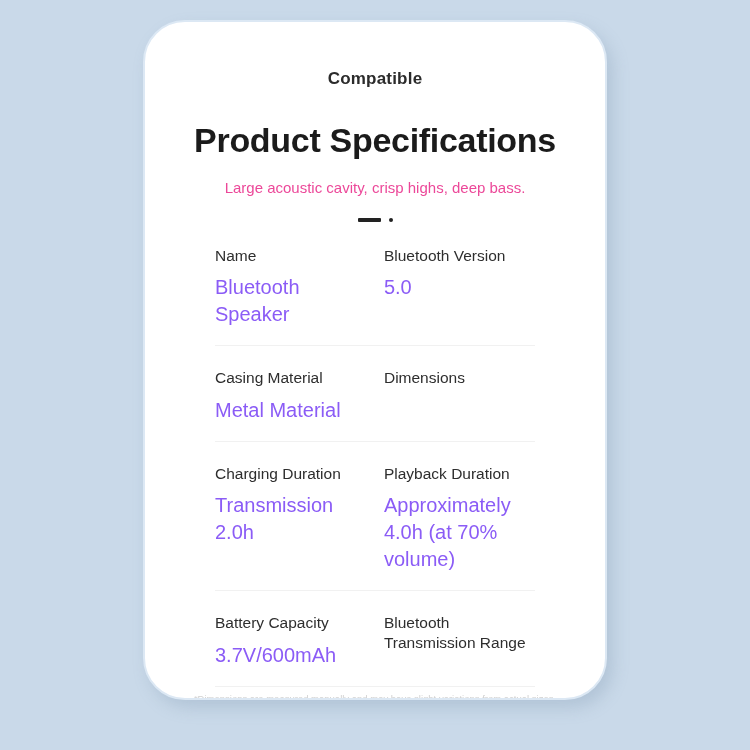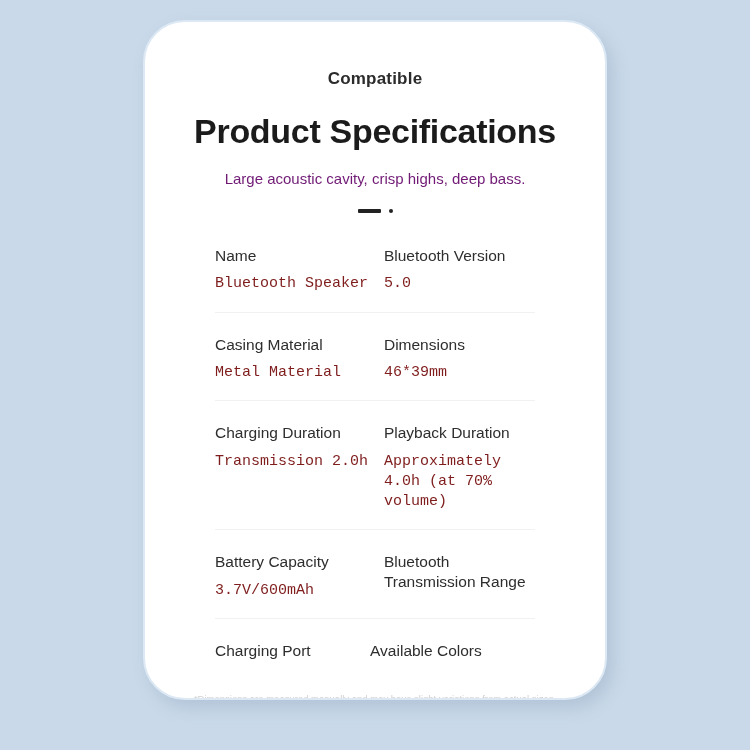--- a/index.html
+++ b/index.html
@@ -42,31 +42,31 @@
     padding-top: 48px;
   }
   .eyebrow {
     font-size: 17px;
     font-weight: bold;
     color: #2b2b2b;
     letter-spacing: 0.2px;
     line-height: 1;
   }
   .title {
-    margin-top: 27px;
+    margin-top: 36px;
     font-size: 34px;
     font-weight: bold;
     color: #1b1b1b;
     letter-spacing: -0.3px;
     line-height: 1;
   }
   .subtitle {
     margin-top: 22px;
     font-size: 15px;
-    color: #701a75;
+    color: #ec4899;
     line-height: 1;
   }
 
   .ornament {
     margin-top: 20px;
     display: flex;
     align-items: center;
     justify-content: center;
     gap: 8px;
     height: 10px;
@@ -118,24 +118,23 @@
   .spec-cell.right {
     width: 200px;
   }
   .spec-label {
     font-size: 15.5px;
     color: #2e2e2e;
     line-height: 1.25;
     margin-bottom: 9px;
   }
   .spec-value {
-    font-size: 15px;
-    color: #7f1d1d;
+    font-size: 20px;
+    color: #8b5cf6;
     line-height: 1.35;
-    font-family: Liberation Mono, monospace;
   }
 
   
   .row-gap { height: 22px; }
 
   
   .footnote {
     position: absolute;
     left: 0;
     right: 0;
@@ -181,21 +180,20 @@
 
       <div class="row-gap"></div>
 
       <div class="spec-row">
         <div class="spec-cell left">
           <div class="spec-label">Casing Material</div>
           <div class="spec-value">Metal Material</div>
         </div>
         <div class="spec-cell right">
           <div class="spec-label">Dimensions</div>
-          <div class="spec-value">46*39mm</div>
         </div>
       </div>
 
       <div class="row-gap"></div>
 
       <div class="spec-row">
         <div class="spec-cell left">
           <div class="spec-label">Charging Duration</div>
           <div class="spec-value">Transmission 2.0h</div>
         </div>

